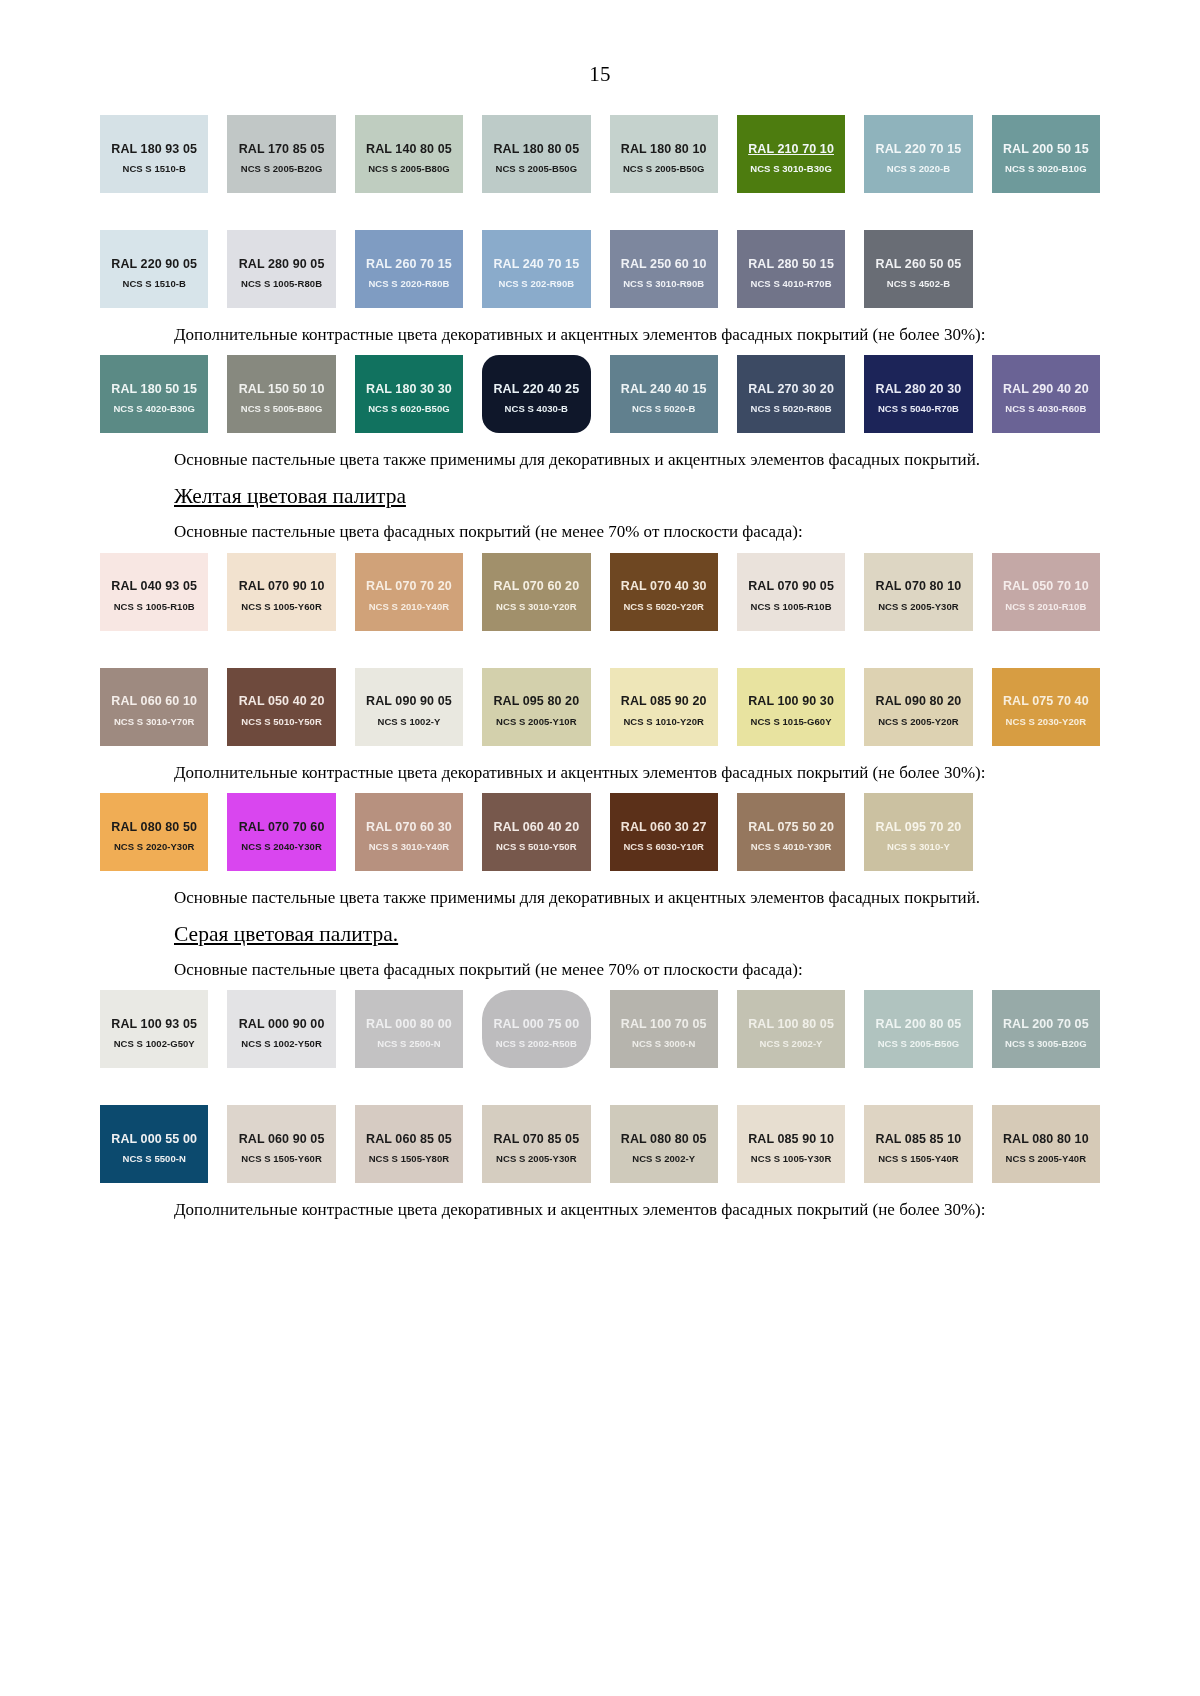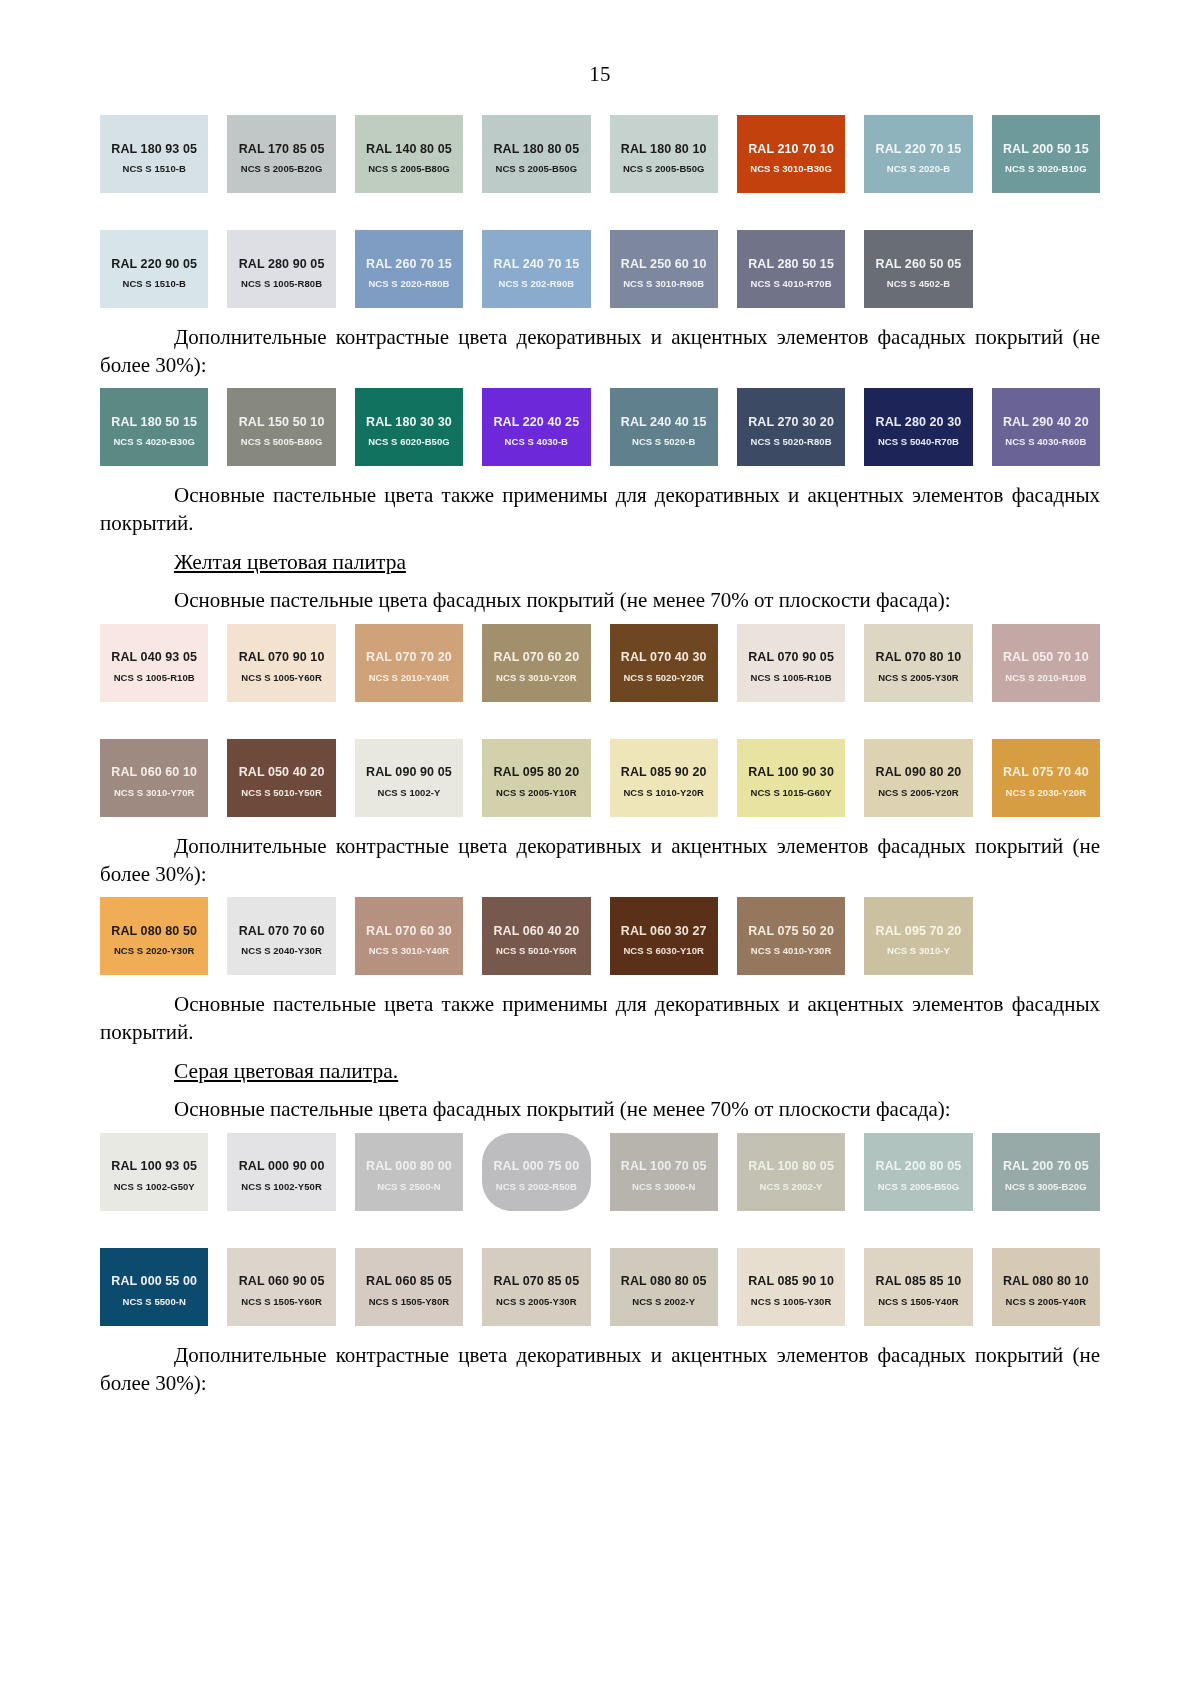--- a/index.html
+++ b/index.html
@@ -24,21 +24,21 @@
   }
   .page-number {
     text-align: center;
     font-size: 21px;
     font-family: "Liberation Serif", serif;
     padding-top: 62px;
     padding-bottom: 20px;
     letter-spacing: 0.2px;
   }
   .para {
-    font-size: 21px;
+    font-size: 17px;
     line-height: 1.32;
     text-align: justify;
     text-indent: 74px;
     margin: 11px 0 9px 0;
     font-family: "Liberation Serif", serif;
   }
   .heading-underline {
     font-size: 21.5px;
     line-height: 1.32;
     text-indent: 74px;
@@ -109,21 +109,21 @@
           <div class="ncs">NCS S 2005-B80G</div>
         </div>
         <div class="swatch" style="background: rgb(189, 203, 200); color: rgb(26, 26, 26);">
           <div class="ral">RAL 180 80 05</div>
           <div class="ncs">NCS S 2005-B50G</div>
         </div>
         <div class="swatch" style="background: rgb(197, 210, 205); color: rgb(26, 26, 26);">
           <div class="ral">RAL 180 80 10</div>
           <div class="ncs">NCS S 2005-B50G</div>
         </div>
-        <div class="swatch" style="background: #c2410c; color: rgb(242, 247, 248);">
+        <div class="swatch" style="background: #4d7c0f; color: rgb(242, 247, 248); text-decoration: underline;">
           <div class="ral">RAL 210 70 10</div>
           <div class="ncs">NCS S 3010-B30G</div>
         </div>
         <div class="swatch" style="background: rgb(143, 179, 188); color: rgb(242, 247, 248);">
           <div class="ral">RAL 220 70 15</div>
           <div class="ncs">NCS S 2020-B</div>
         </div>
         <div class="swatch" style="background: rgb(110, 154, 155); color: rgb(242, 247, 248);">
           <div class="ral">RAL 200 50 15</div>
           <div class="ncs">NCS S 3020-B10G</div>
@@ -173,21 +173,21 @@
           <div class="ncs">NCS S 4020-B30G</div>
         </div>
         <div class="swatch" style="background: rgb(135, 137, 127); color: rgb(240, 241, 238);">
           <div class="ral">RAL 150 50 10</div>
           <div class="ncs">NCS S 5005-B80G</div>
         </div>
         <div class="swatch" style="background: rgb(17, 114, 95); color: rgb(234, 245, 242);">
           <div class="ral">RAL 180 30 30</div>
           <div class="ncs">NCS S 6020-B50G</div>
         </div>
-        <div class="swatch" style="background: #6d28d9; color: rgb(234, 242, 246);">
+        <div class="swatch" style="background: #0f172a; color: rgb(234, 242, 246); border-radius: 17px;">
           <div class="ral">RAL 220 40 25</div>
           <div class="ncs">NCS S 4030-B</div>
         </div>
         <div class="swatch" style="background: rgb(97, 128, 142); color: rgb(238, 243, 245);">
           <div class="ral">RAL 240 40 15</div>
           <div class="ncs">NCS S 5020-B</div>
         </div>
         <div class="swatch" style="background: rgb(60, 74, 99); color: rgb(234, 238, 245);">
           <div class="ral">RAL 270 30 20</div>
           <div class="ncs">NCS S 5020-R80B</div>
@@ -284,21 +284,21 @@
   </div>
 
   <p class="para">Дополнительные  контрастные  цвета  декоративных  и  акцентных  элементов фасадных покрытий (не более 30%):</p>
 
   <div class="grid-block">
     <div class="swatch-grid">
         <div class="swatch" style="background: rgb(240, 173, 85); color: rgb(26, 26, 26);">
           <div class="ral">RAL 080 80 50</div>
           <div class="ncs">NCS S 2020-Y30R</div>
         </div>
-        <div class="swatch" style="background: #e5e5e5; color: rgb(26, 26, 26); justify-content: center;">
+        <div class="swatch" style="background: #d946ef; color: rgb(26, 26, 26); justify-content: center;">
           <div class="ral">RAL 070 70 60</div>
           <div class="ncs">NCS S 2040-Y30R</div>
         </div>
         <div class="swatch" style="background: rgb(183, 145, 127); color: rgb(244, 236, 232);">
           <div class="ral">RAL 070 60 30</div>
           <div class="ncs">NCS S 3010-Y40R</div>
         </div>
         <div class="swatch" style="background: rgb(119, 88, 76); color: rgb(242, 233, 229);">
           <div class="ral">RAL 060 40 20</div>
           <div class="ncs">NCS S 5010-Y50R</div>

